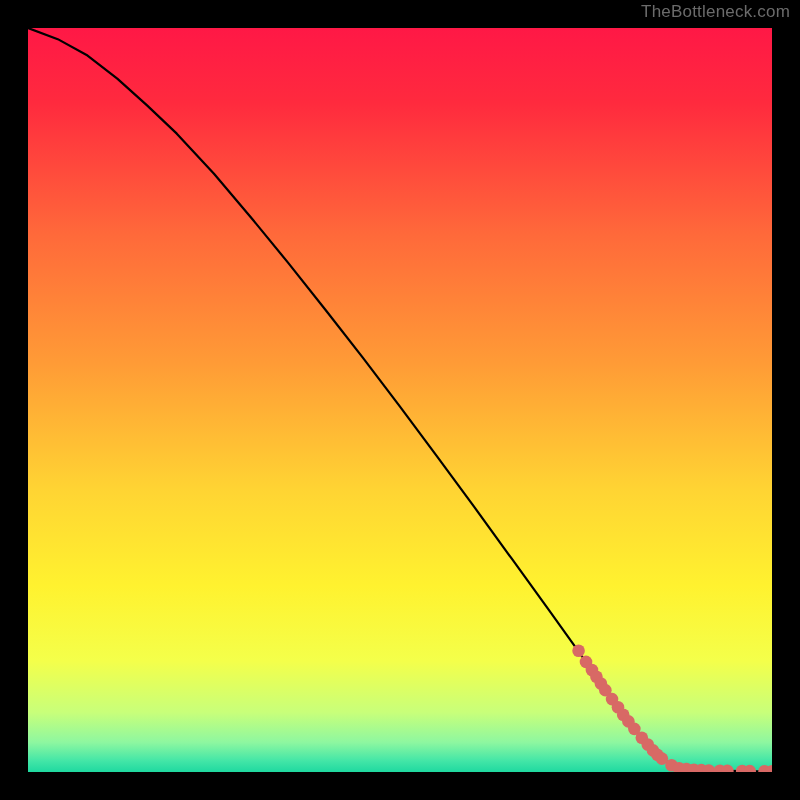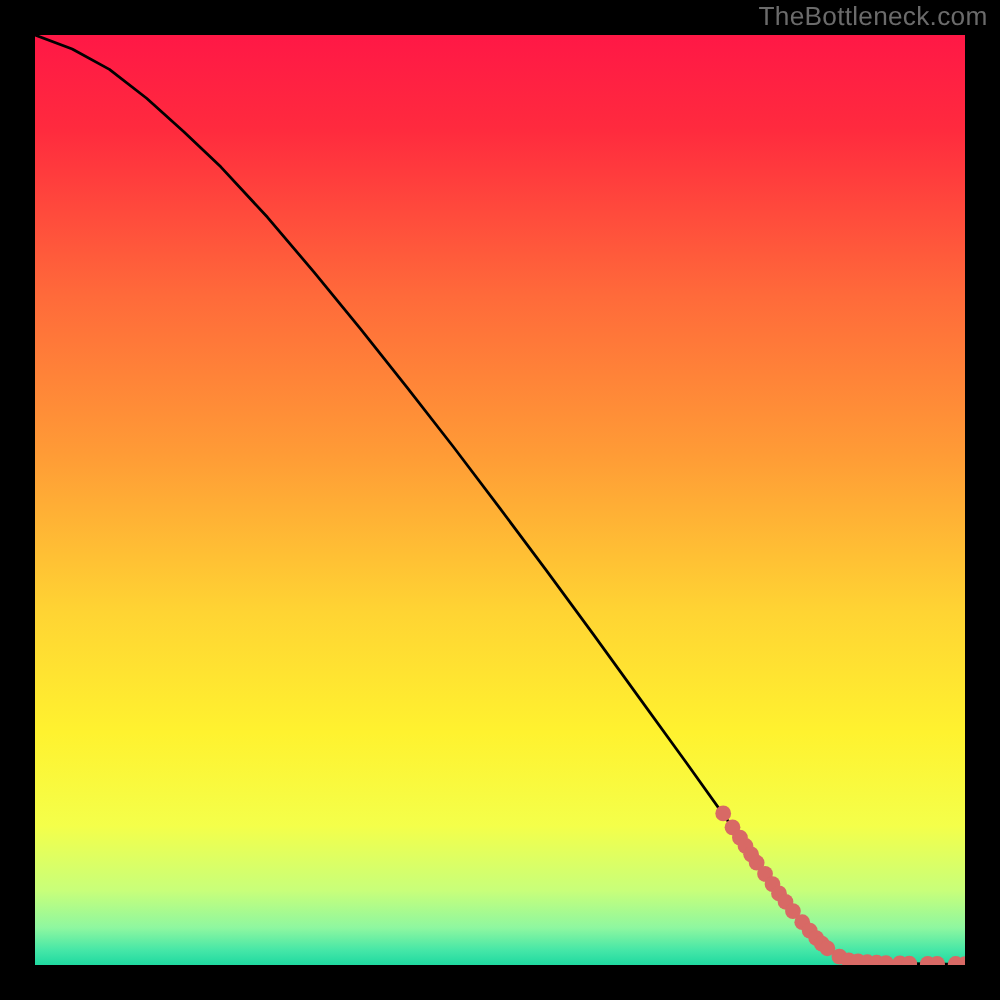--- a/index.html
+++ b/index.html
@@ -15,21 +15,21 @@
     position: relative;
     width: 800px;
     height: 800px;
     background: #000;
   }
   .watermark {
     position: absolute;
     top: 2px;
     right: 10px;
     color: #6b6b6b;
-    font-size: 21px;
+    font-size: 17px;
     font-weight: 500;
     letter-spacing: 0.2px;
     z-index: 5;
   }
   .plot {
     position: absolute;
     left: 28px;
     top: 28px;
     width: 744px;
     height: 744px;

